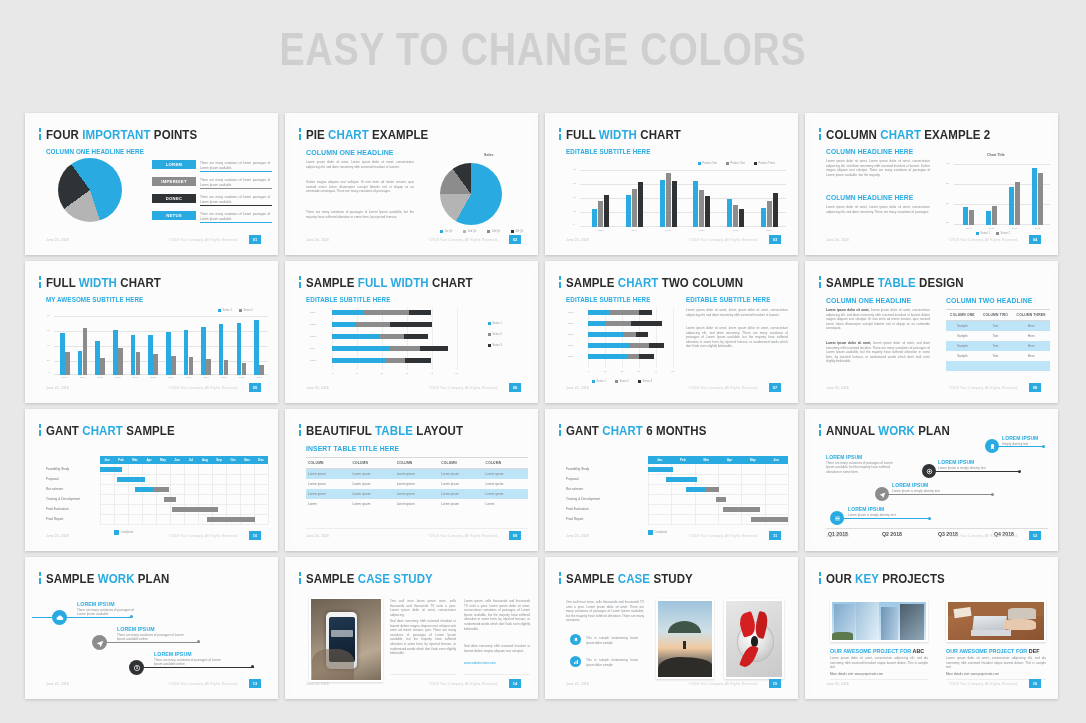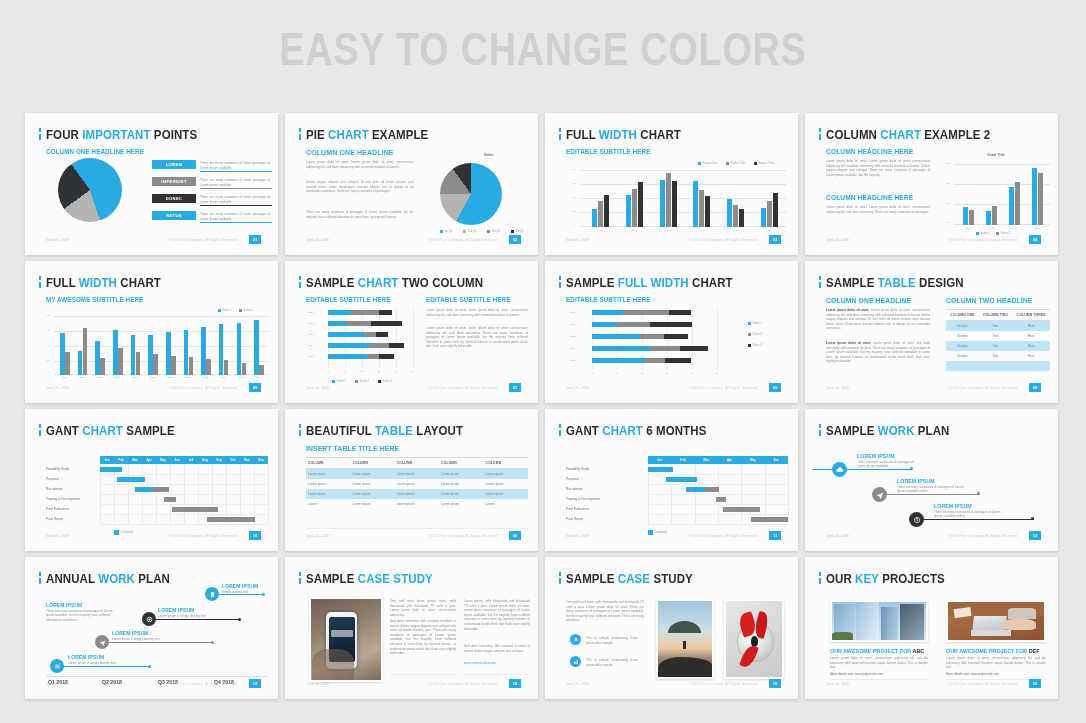--- a/index.html
+++ b/index.html
@@ -410,20 +410,88 @@
       </div>
       <div class="foot-date">June 20, 2018</div>
       <div class="foot-cr">©2018 Your Company. All Rights Reserved.</div>
       <div class="pagebadge">05</div>
     </div>
   </div>
 
   <div class="slide">
     <div class="inner">
       <div class="tmark"></div>
+      <div class="stitle"><span>SAMPLE </span><span class="hl">FULL WIDTH</span><span> CHART</span></div>
+      <div class="sub" style="left:14px;top:30px;">EDITABLE SUBTITLE HERE</div>
+      <div style="position:absolute;left:18px;top:42px;width:160px;height:72px;">
+        <div class="gline" style="left:22px;top:0;width:0.8px;height:62px;"></div>
+        <div class="gline" style="left:47px;top:0;width:0.8px;height:62px;"></div>
+        <div class="gline" style="left:72px;top:0;width:0.8px;height:62px;"></div>
+        <div class="gline" style="left:97px;top:0;width:0.8px;height:62px;"></div>
+        <div class="gline" style="left:122px;top:0;width:0.8px;height:62px;"></div>
+        <div class="gline" style="left:147px;top:0;width:0.8px;height:62px;"></div>
+        <div style="position:absolute;left:0;top:3px;font-size:2.4px;color:#a9a9a9;">Cat 1</div>
+        <div style="position:absolute;left:22px;top:2px;display:flex;height:5px;">
+          <div class="blue" style="width:31px;"></div>
+            <div class="gray" style="width:46px;"></div>
+            <div class="dark" style="width:22px;"></div>
+          </div>
+        <div style="position:absolute;left:0;top:15px;font-size:2.4px;color:#a9a9a9;">Cat 2</div>
+        <div style="position:absolute;left:22px;top:14px;display:flex;height:5px;">
+          <div class="blue" style="width:24px;"></div>
+            <div class="gray" style="width:34px;"></div>
+            <div class="dark" style="width:42px;"></div>
+          </div>
+        <div style="position:absolute;left:0;top:27px;font-size:2.4px;color:#a9a9a9;">Cat 3</div>
+        <div style="position:absolute;left:22px;top:26px;display:flex;height:5px;">
+          <div class="blue" style="width:48px;"></div>
+            <div class="gray" style="width:24px;"></div>
+            <div class="dark" style="width:24px;"></div>
+          </div>
+        <div style="position:absolute;left:0;top:39px;font-size:2.4px;color:#a9a9a9;">Cat 4</div>
+        <div style="position:absolute;left:22px;top:38px;display:flex;height:5px;">
+          <div class="blue" style="width:58px;"></div>
+            <div class="gray" style="width:30px;"></div>
+            <div class="dark" style="width:28px;"></div>
+          </div>
+        <div style="position:absolute;left:0;top:51px;font-size:2.4px;color:#a9a9a9;">Cat 5</div>
+        <div style="position:absolute;left:22px;top:50px;display:flex;height:5px;">
+          <div class="blue" style="width:53px;"></div>
+            <div class="gray" style="width:20px;"></div>
+            <div class="dark" style="width:26px;"></div>
+          </div>
+        <div style="position:absolute;left:22px;top:64px;width:126px;display:flex;justify-content:space-between;">
+          <span class="tick" style="position:relative;">0</span>
+          <span class="tick" style="position:relative;">10</span>
+          <span class="tick" style="position:relative;">20</span>
+          <span class="tick" style="position:relative;">30</span>
+          <span class="tick" style="position:relative;">40</span>
+          <span class="tick" style="position:relative;">50</span>
+        </div>
+      </div>
+      <div style="position:absolute;left:196px;top:56px;">
+        <div class="legend" style="position:relative;margin-bottom:8px;">
+            <span><i class="blue"></i><span>Series 1</span></span>
+          </div>
+        <div class="legend" style="position:relative;margin-bottom:8px;">
+            <span><i class="gray"></i><span>Series 2</span></span>
+          </div>
+        <div class="legend" style="position:relative;">
+            <span><i class="dark"></i><span>Series 3</span></span>
+          </div>
+      </div>
+      <div class="foot-date">June 20, 2018</div>
+      <div class="foot-cr">©2018 Your Company. All Rights Reserved.</div>
+      <div class="pagebadge">06</div>
+    </div>
+  </div>
+
+  <div class="slide">
+    <div class="inner">
+      <div class="tmark"></div>
       <div class="stitle"><span>SAMPLE </span><span class="hl">CHART</span><span> TWO COLUMN</span></div>
       <div class="sub" style="left:14px;top:30px;">EDITABLE SUBTITLE HERE</div>
       <div class="sub" style="left:134px;top:30px;">EDITABLE SUBTITLE HERE</div>
       <div class="txt" style="left:134px;top:42px;width:102px;">Lorem ipsum dolor sit amet, lorem ipsum dolor sit amet, consectetuer adipiscing elit, sed diam nonummy nibh euismod tincidunt ut laoreet.</div>
       <div class="txt" style="left:134px;top:60px;width:102px;">Lorem ipsum dolor sit amet, lorem ipsum dolor sit amet, consectetuer adipiscing elit, sed diam nonummy. There are many variations of passages of Lorem Ipsum available, but the majority have suffered alteration in some form, by injected humour, or randomised words which don't look even slightly believable.</div>
       <div style="position:absolute;left:16px;top:42px;width:110px;height:72px;">
         <div class="gline" style="left:20px;top:0;width:0.8px;height:60px;"></div>
         <div class="gline" style="left:37px;top:0;width:0.8px;height:60px;"></div>
         <div class="gline" style="left:54px;top:0;width:0.8px;height:60px;"></div>
         <div class="gline" style="left:71px;top:0;width:0.8px;height:60px;"></div>
@@ -469,88 +537,20 @@
         </div>
       </div>
       <div class="legend" style="left:40px;top:114px;gap:9px;">
         <span><i class="blue"></i><span>Series 1</span></span>
         <span><i class="gray"></i><span>Series 2</span></span>
         <span><i class="dark"></i><span>Series 3</span></span>
       </div>
       <div class="foot-date">June 20, 2018</div>
       <div class="foot-cr">©2018 Your Company. All Rights Reserved.</div>
       <div class="pagebadge">07</div>
-    </div>
-  </div>
-
-  <div class="slide">
-    <div class="inner">
-      <div class="tmark"></div>
-      <div class="stitle"><span>SAMPLE </span><span class="hl">FULL WIDTH</span><span> CHART</span></div>
-      <div class="sub" style="left:14px;top:30px;">EDITABLE SUBTITLE HERE</div>
-      <div style="position:absolute;left:18px;top:42px;width:160px;height:72px;">
-        <div class="gline" style="left:22px;top:0;width:0.8px;height:62px;"></div>
-        <div class="gline" style="left:47px;top:0;width:0.8px;height:62px;"></div>
-        <div class="gline" style="left:72px;top:0;width:0.8px;height:62px;"></div>
-        <div class="gline" style="left:97px;top:0;width:0.8px;height:62px;"></div>
-        <div class="gline" style="left:122px;top:0;width:0.8px;height:62px;"></div>
-        <div class="gline" style="left:147px;top:0;width:0.8px;height:62px;"></div>
-        <div style="position:absolute;left:0;top:3px;font-size:2.4px;color:#a9a9a9;">Cat 1</div>
-        <div style="position:absolute;left:22px;top:2px;display:flex;height:5px;">
-          <div class="blue" style="width:31px;"></div>
-            <div class="gray" style="width:46px;"></div>
-            <div class="dark" style="width:22px;"></div>
-          </div>
-        <div style="position:absolute;left:0;top:15px;font-size:2.4px;color:#a9a9a9;">Cat 2</div>
-        <div style="position:absolute;left:22px;top:14px;display:flex;height:5px;">
-          <div class="blue" style="width:24px;"></div>
-            <div class="gray" style="width:34px;"></div>
-            <div class="dark" style="width:42px;"></div>
-          </div>
-        <div style="position:absolute;left:0;top:27px;font-size:2.4px;color:#a9a9a9;">Cat 3</div>
-        <div style="position:absolute;left:22px;top:26px;display:flex;height:5px;">
-          <div class="blue" style="width:48px;"></div>
-            <div class="gray" style="width:24px;"></div>
-            <div class="dark" style="width:24px;"></div>
-          </div>
-        <div style="position:absolute;left:0;top:39px;font-size:2.4px;color:#a9a9a9;">Cat 4</div>
-        <div style="position:absolute;left:22px;top:38px;display:flex;height:5px;">
-          <div class="blue" style="width:58px;"></div>
-            <div class="gray" style="width:30px;"></div>
-            <div class="dark" style="width:28px;"></div>
-          </div>
-        <div style="position:absolute;left:0;top:51px;font-size:2.4px;color:#a9a9a9;">Cat 5</div>
-        <div style="position:absolute;left:22px;top:50px;display:flex;height:5px;">
-          <div class="blue" style="width:53px;"></div>
-            <div class="gray" style="width:20px;"></div>
-            <div class="dark" style="width:26px;"></div>
-          </div>
-        <div style="position:absolute;left:22px;top:64px;width:126px;display:flex;justify-content:space-between;">
-          <span class="tick" style="position:relative;">0</span>
-          <span class="tick" style="position:relative;">10</span>
-          <span class="tick" style="position:relative;">20</span>
-          <span class="tick" style="position:relative;">30</span>
-          <span class="tick" style="position:relative;">40</span>
-          <span class="tick" style="position:relative;">50</span>
-        </div>
-      </div>
-      <div style="position:absolute;left:196px;top:56px;">
-        <div class="legend" style="position:relative;margin-bottom:8px;">
-            <span><i class="blue"></i><span>Series 1</span></span>
-          </div>
-        <div class="legend" style="position:relative;margin-bottom:8px;">
-            <span><i class="gray"></i><span>Series 2</span></span>
-          </div>
-        <div class="legend" style="position:relative;">
-            <span><i class="dark"></i><span>Series 3</span></span>
-          </div>
-      </div>
-      <div class="foot-date">June 20, 2018</div>
-      <div class="foot-cr">©2018 Your Company. All Rights Reserved.</div>
-      <div class="pagebadge">06</div>
     </div>
   </div>
 
   <div class="slide">
     <div class="inner">
       <div class="tmark"></div>
       <div class="stitle"><span>SAMPLE </span><span class="hl">TABLE</span><span> DESIGN</span></div>
       <div class="sub" style="left:14px;top:30px;font-size:7.2px;">COLUMN ONE HEADLINE</div>
       <div class="txt" style="left:14px;top:42px;width:104px;"><b>Lorem ipsum dolor sit amet, </b><span>Lorem ipsum dolor sit amet, consectetuer adipiscing elit, sed diam nonummy nibh euismod tincidunt ut laoreet dolore magna aliquam erat volutpat. Ut wisi enim ad minim veniam, quis nostrud exerci tation ullamcorper suscipit lobortis nisl ut aliquip ex ea commodo consequat.</span></div>
       <div class="txt" style="left:14px;top:75px;width:104px;"><b>Lorem ipsum dolor sit amet, </b><span>Lorem ipsum dolor sit amet, sed diam nonummy nibh euismod tincidun. There are many variations of passages of Lorem Ipsum available, but the majority have suffered alteration in some form, by injected humour, or randomised words which don't look even slightly believable.</span></div>
@@ -760,62 +760,20 @@
       </div>
       <div class="foot-date">June 20, 2018</div>
       <div class="foot-cr">©2018 Your Company. All Rights Reserved.</div>
       <div class="pagebadge">11</div>
     </div>
   </div>
 
   <div class="slide">
     <div class="inner">
       <div class="tmark"></div>
-      <div class="stitle"><span>SAMPLE </span><span class="hl">WORK</span><span> PLAN</span></div>
-
-      <div class="tline blue" style="left:0;top:55px;width:100px;"></div>
-      <div class="tdot blue" style="left:98px;top:53px;"></div>
-      <div class="tcircle" style="left:20px;top:48px;width:15px;height:15px;background:#29abe2;">
-        <svg width="8" height="8" viewBox="0 0 24 24" fill="#fff">
-            <path d="M6 18h12a4 4 0 000-8 6 6 0 00-11.6-1.5A3.7 3.7 0 006 18z"></path>
-          </svg>
-      </div>
-      <div class="tlabel" style="left:45px;top:39px;font-size:5.2px;">LOREM IPSUM</div>
-      <div class="tbody" style="left:45px;top:46px;width:62px;">There are many variations of passages of Lorem Ipsum available</div>
-
-      <div class="tline gray" style="left:69px;top:80px;width:99px;"></div>
-      <div class="tdot gray" style="left:165px;top:78px;"></div>
-      <div class="tcircle" style="left:60px;top:73px;width:15px;height:15px;background:#8c8c8c;">
-        <svg width="8" height="8" viewBox="0 0 24 24" fill="#fff">
-            <path d="M2 13l20-8-8 20-3-8z"></path>
-          </svg>
-      </div>
-      <div class="tlabel" style="left:85px;top:64px;font-size:5.2px;">LOREM IPSUM</div>
-      <div class="tbody" style="left:85px;top:71px;width:68px;">There are many variations of passages of Lorem Ipsum available online</div>
-
-      <div class="tline dark" style="left:106px;top:105px;width:116px;"></div>
-      <div class="tdot dark" style="left:219px;top:103px;"></div>
-      <div class="tcircle" style="left:97px;top:98px;width:15px;height:15px;background:#2f3336;">
-        <svg width="8" height="8" viewBox="0 0 24 24" fill="none" stroke="#fff" stroke-width="2">
-            <circle cx="12" cy="12" r="8"></circle>
-            <text x="12" y="16" font-size="11" fill="#fff" text-anchor="middle" stroke="none">$</text>
-          </svg>
-      </div>
-      <div class="tlabel" style="left:122px;top:89px;font-size:5.2px;">LOREM IPSUM</div>
-      <div class="tbody" style="left:122px;top:96px;width:68px;">There are many variations of passages of Lorem Ipsum available online</div>
-
-      <div class="foot-date">June 20, 2018</div>
-      <div class="foot-cr">©2018 Your Company. All Rights Reserved.</div>
-      <div class="pagebadge">13</div>
-    </div>
-  </div>
-
-  <div class="slide">
-    <div class="inner">
-      <div class="tmark"></div>
       <div class="stitle"><span>ANNUAL </span><span class="hl">WORK</span><span> PLAN</span></div>
 
       <div class="tlabel" style="left:14px;top:40px;">LOREM IPSUM</div>
       <div class="tbody" style="left:14px;top:47px;width:72px;">There are many variations of passages of Lorem Ipsum available, but the majority have suffered alteration in some form.</div>
 
       <div class="tline blue" style="left:185px;top:32px;width:46px;"></div>
       <div class="tdot blue" style="left:230px;top:31px;"></div>
       <div class="tcircle" style="left:173px;top:25px;width:14px;height:14px;background:#29abe2;">
         <svg width="7" height="7" viewBox="0 0 24 24" fill="#fff">
             <circle cx="12" cy="9" r="6"></circle>
@@ -866,20 +824,62 @@
 
       <div class="foot-date">June 20, 2018</div>
       <div class="foot-cr">©2018 Your Company. All Rights Reserved.</div>
       <div class="pagebadge">12</div>
     </div>
   </div>
 
   <div class="slide">
     <div class="inner">
       <div class="tmark"></div>
+      <div class="stitle"><span>SAMPLE </span><span class="hl">WORK</span><span> PLAN</span></div>
+
+      <div class="tline blue" style="left:0;top:55px;width:100px;"></div>
+      <div class="tdot blue" style="left:98px;top:53px;"></div>
+      <div class="tcircle" style="left:20px;top:48px;width:15px;height:15px;background:#29abe2;">
+        <svg width="8" height="8" viewBox="0 0 24 24" fill="#fff">
+            <path d="M6 18h12a4 4 0 000-8 6 6 0 00-11.6-1.5A3.7 3.7 0 006 18z"></path>
+          </svg>
+      </div>
+      <div class="tlabel" style="left:45px;top:39px;font-size:5.2px;">LOREM IPSUM</div>
+      <div class="tbody" style="left:45px;top:46px;width:62px;">There are many variations of passages of Lorem Ipsum available</div>
+
+      <div class="tline gray" style="left:69px;top:80px;width:99px;"></div>
+      <div class="tdot gray" style="left:165px;top:78px;"></div>
+      <div class="tcircle" style="left:60px;top:73px;width:15px;height:15px;background:#8c8c8c;">
+        <svg width="8" height="8" viewBox="0 0 24 24" fill="#fff">
+            <path d="M2 13l20-8-8 20-3-8z"></path>
+          </svg>
+      </div>
+      <div class="tlabel" style="left:85px;top:64px;font-size:5.2px;">LOREM IPSUM</div>
+      <div class="tbody" style="left:85px;top:71px;width:68px;">There are many variations of passages of Lorem Ipsum available online</div>
+
+      <div class="tline dark" style="left:106px;top:105px;width:116px;"></div>
+      <div class="tdot dark" style="left:219px;top:103px;"></div>
+      <div class="tcircle" style="left:97px;top:98px;width:15px;height:15px;background:#2f3336;">
+        <svg width="8" height="8" viewBox="0 0 24 24" fill="none" stroke="#fff" stroke-width="2">
+            <circle cx="12" cy="12" r="8"></circle>
+            <text x="12" y="16" font-size="11" fill="#fff" text-anchor="middle" stroke="none">$</text>
+          </svg>
+      </div>
+      <div class="tlabel" style="left:122px;top:89px;font-size:5.2px;">LOREM IPSUM</div>
+      <div class="tbody" style="left:122px;top:96px;width:68px;">There are many variations of passages of Lorem Ipsum available online</div>
+
+      <div class="foot-date">June 20, 2018</div>
+      <div class="foot-cr">©2018 Your Company. All Rights Reserved.</div>
+      <div class="pagebadge">13</div>
+    </div>
+  </div>
+
+  <div class="slide">
+    <div class="inner">
+      <div class="tmark"></div>
       <div class="stitle"><span>SAMPLE </span><span class="hl">CASE STUDY</span></div>
       <div class="photo ph-frame" style="left:17px;top:35px;width:74px;height:85px;">
         <div style="width:100%;height:100%;position:relative;overflow:hidden;background:linear-gradient(160deg,#6d6153 0%,#8e7f6d 35%,#b9a893 70%,#7b6d5c 100%);">
           <div style="position:absolute;left:22%;top:16%;width:44%;height:70%;border-radius:5px;background:linear-gradient(175deg,#f2f3f5,#dfe3e8);box-shadow:0 0 4px rgba(0,0,0,.4);"></div>
           <div style="position:absolute;left:25%;top:22%;width:38%;height:56%;border-radius:2px;background:linear-gradient(170deg,#20384f,#0d1c2b);"></div>
           <div style="position:absolute;left:28%;top:38%;width:32%;height:9%;background:rgba(255,255,255,.55);border-radius:1px;"></div>
           <div style="position:absolute;left:2%;bottom:0;width:60%;height:38%;background:rgba(120,100,80,.55);border-radius:40% 40% 0 0;"></div>
         </div>
       </div>
       <div class="txt" style="left:98px;top:37px;width:66px;">

